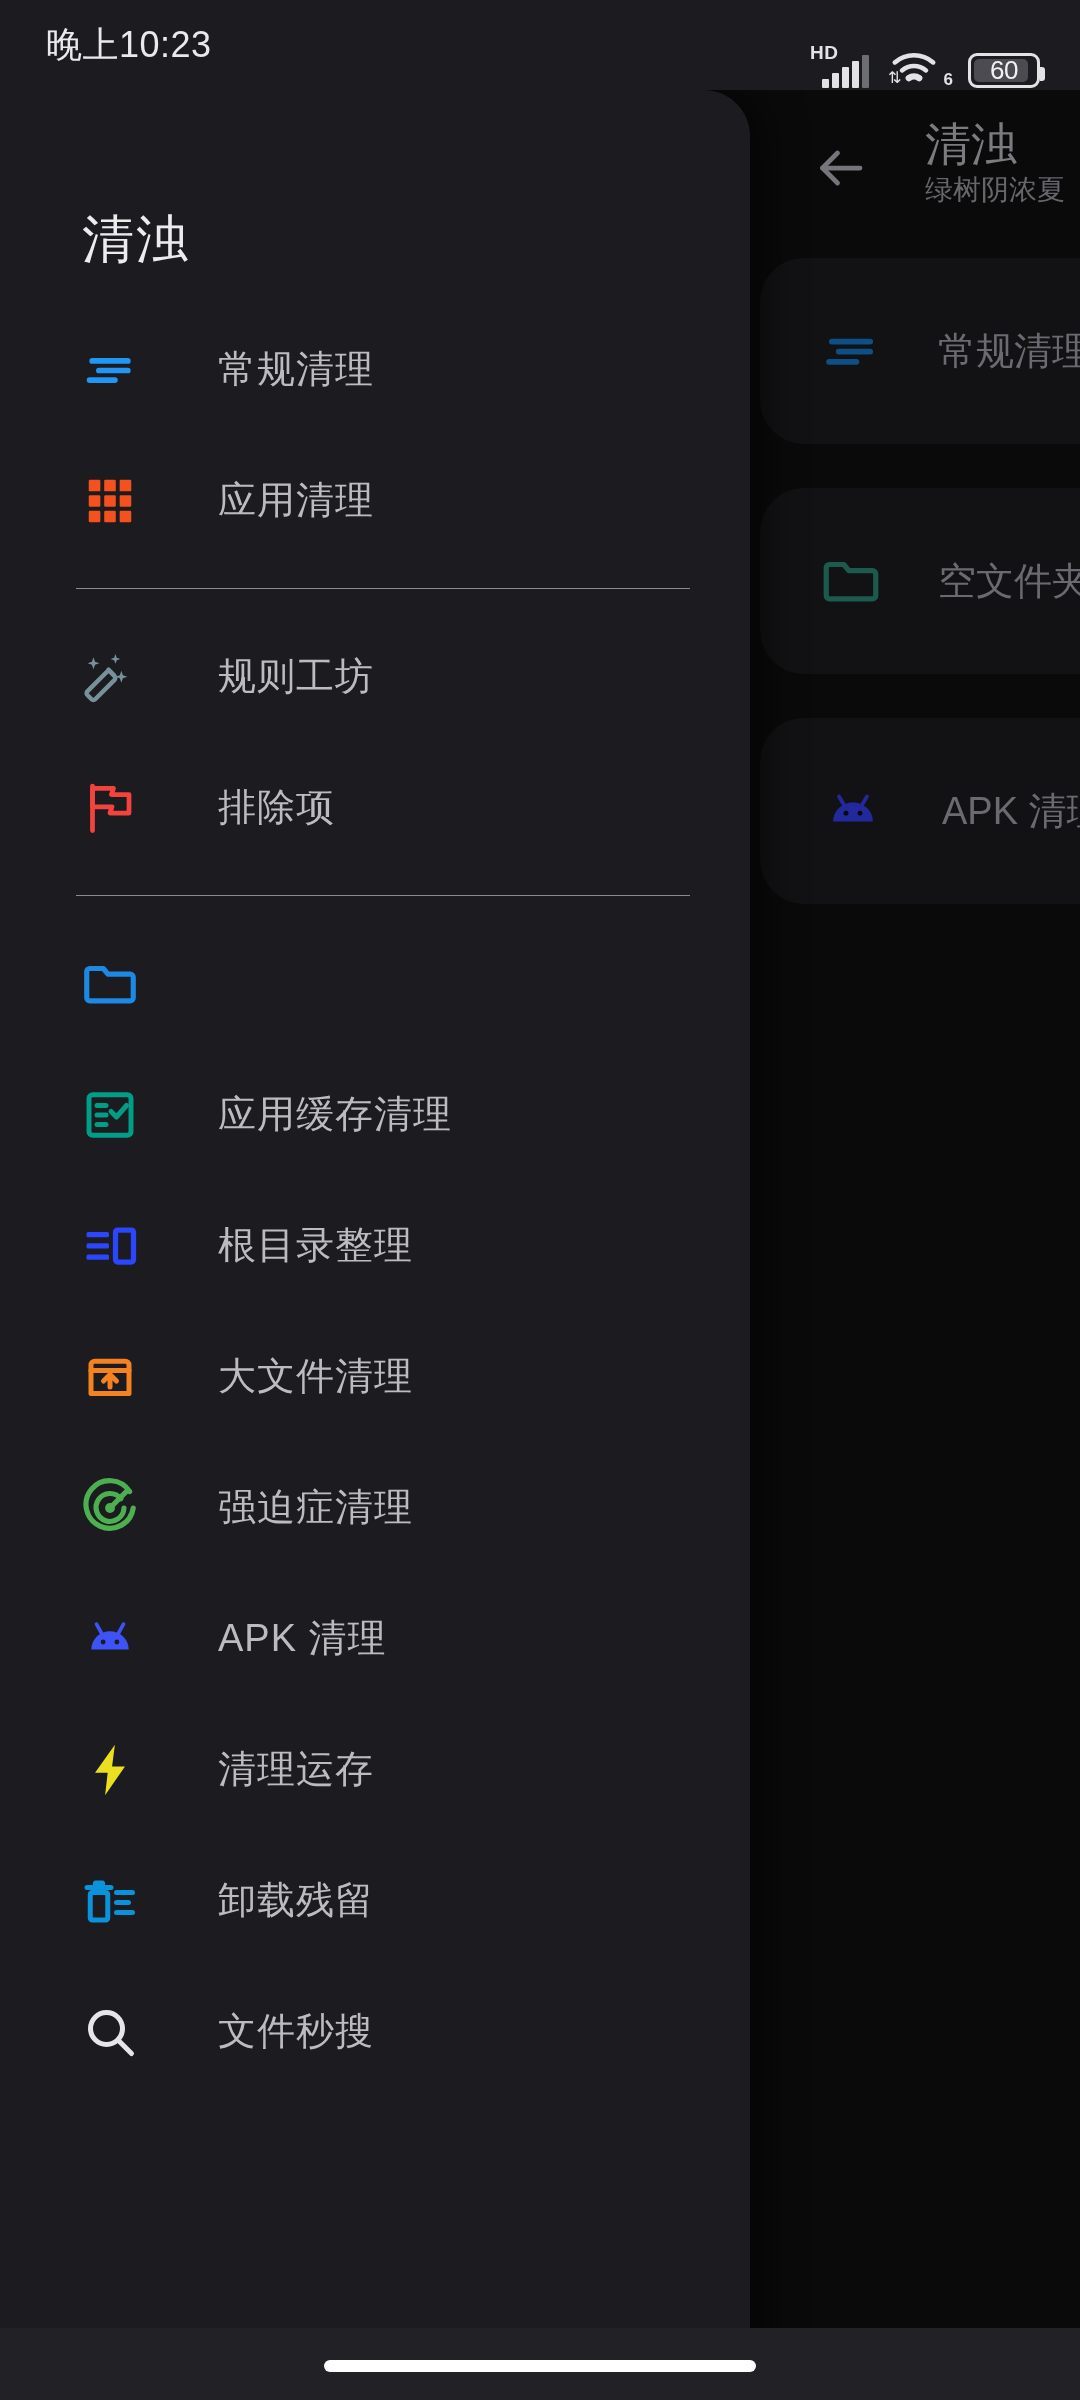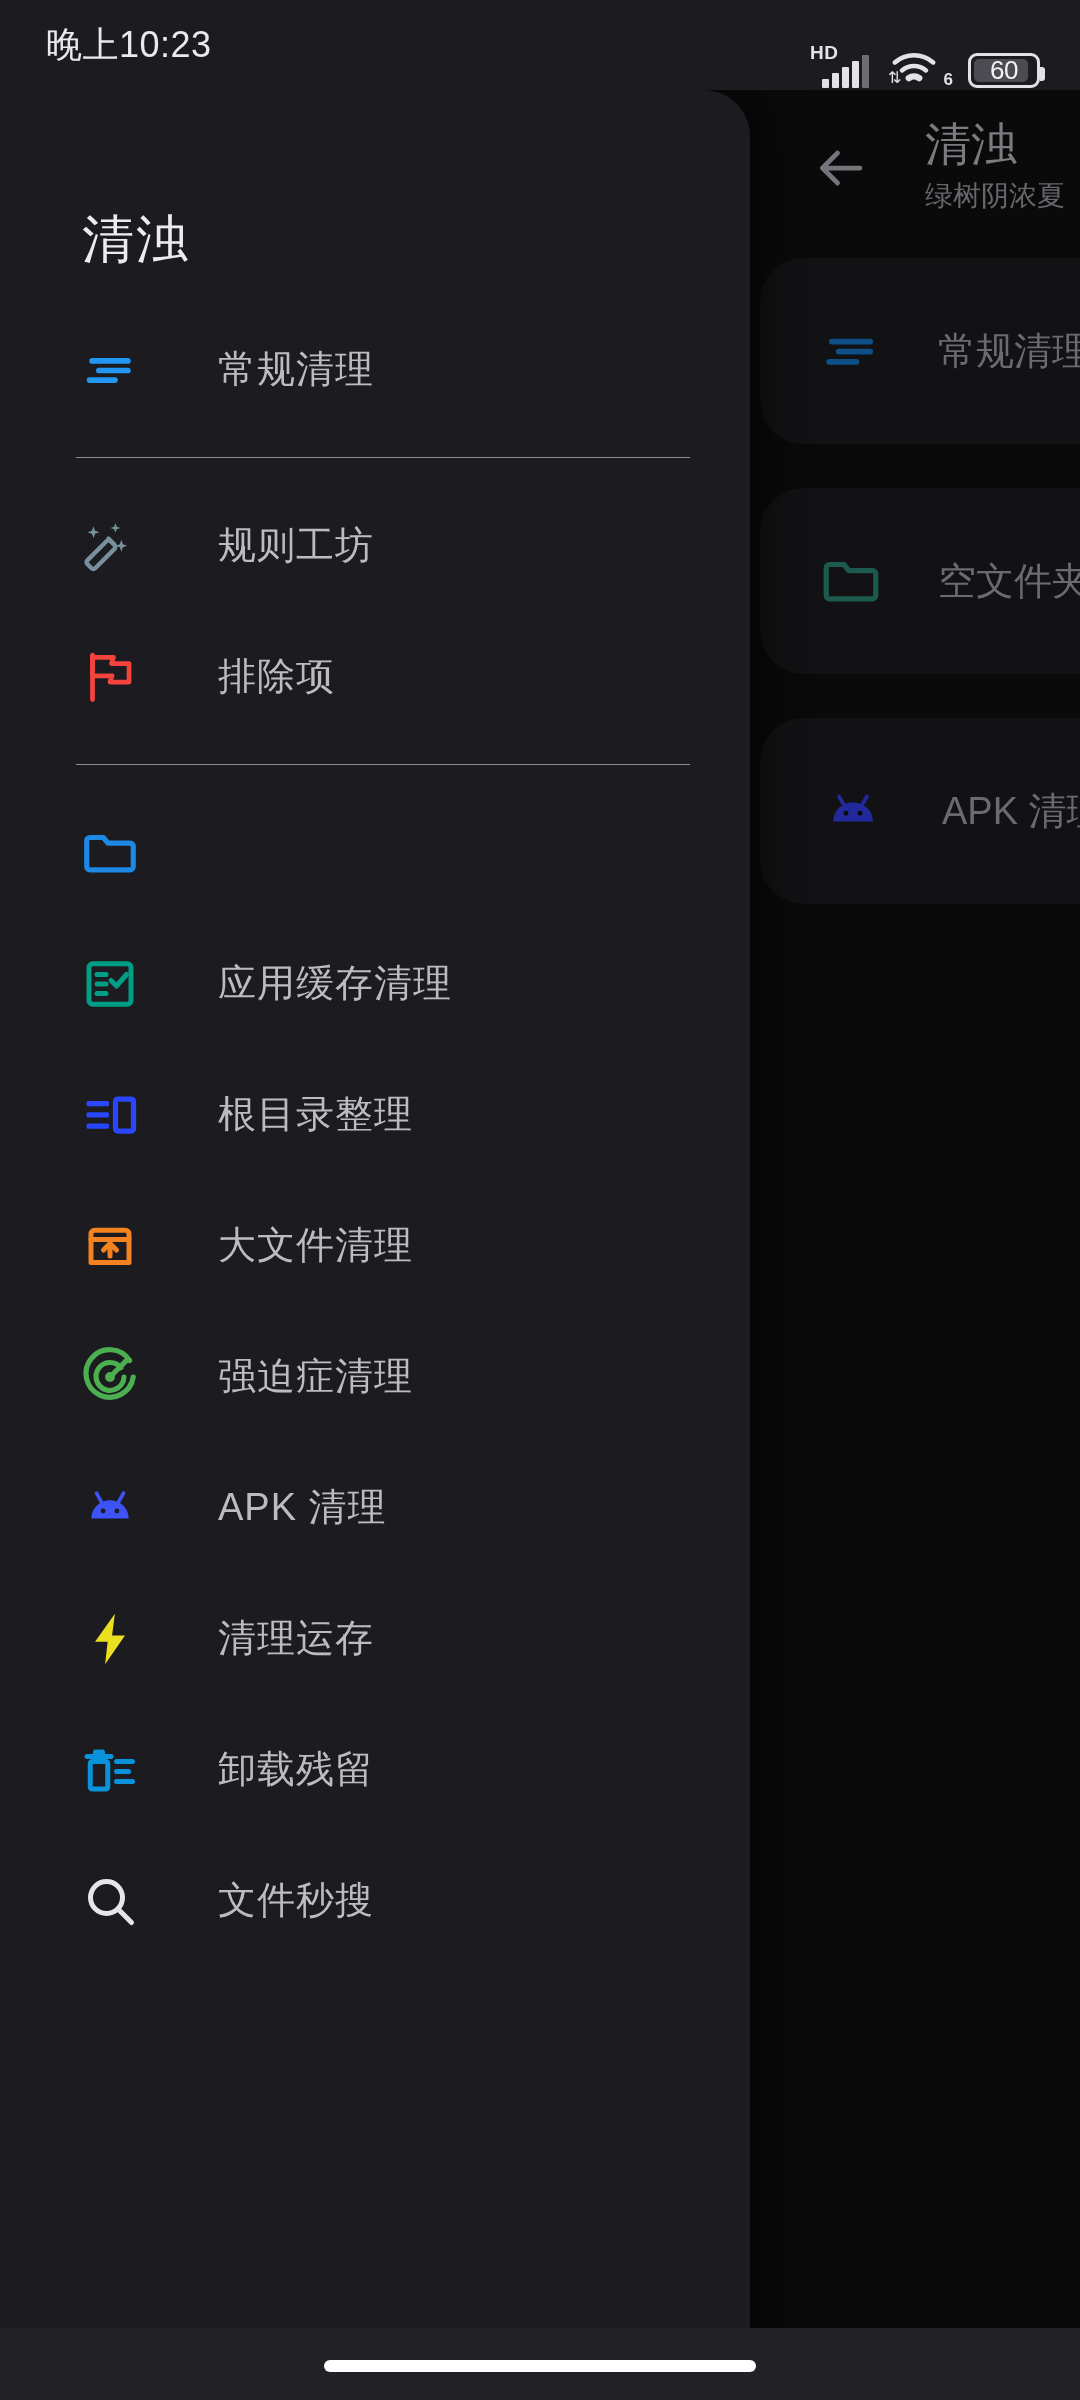--- a/index.html
+++ b/index.html
@@ -66,21 +66,21 @@
   #bg-page {
     position:absolute; top:90px; left:0; width:1080px; height:2310px;
     background:#0a0a0b; z-index:5;
   }
   #bg-back {
     position:absolute; left:810px; top:48px;
     width:60px; height:60px;
   }
   #bg-titles { position:absolute; left:925px; top:28px; }
   #bg-title { font-size:46px; color:#7b7b80; line-height:1.15; }
-  #bg-subtitle { font-size:28px; color:#66666b; margin-top:6px; white-space:nowrap; }
+  #bg-subtitle { font-size:28px; color:#66666b; white-space:nowrap; }
 
   .bg-card {
     position:absolute; left:760px; width:420px;
     background:#121214; border-radius:44px;
     display:flex; align-items:center; padding-left:58px;
   }
   .bg-card-label {
     margin-left:54px; font-size:38px; color:#6a6a70; white-space:nowrap;
   }
 
@@ -188,20 +188,38 @@
         <span class="nav-icon">
           <svg width="62" height="62" viewBox="0 0 24 24">
             <rect x="4" y="7.4" width="16" height="2.2" rx="1.1" fill="#2196f3"></rect>
             <rect x="6.6" y="11.1" width="13.4" height="2.2" rx="1.1" fill="#2196f3"></rect>
             <rect x="3" y="14.8" width="12" height="2.2" rx="1.1" fill="#2196f3"></rect>
           </svg>
         </span>
         <span class="nav-label">常规清理</span>
       </div>
 
+      <div class="nav-item">
+        <span class="nav-icon">
+          <svg width="58" height="58" viewBox="0 0 24 24">
+            <g fill="#f4511e">
+              <rect x="3.2" y="3.2" width="4.8" height="4.8" rx="0.5"></rect>
+              <rect x="9.6" y="3.2" width="4.8" height="4.8" rx="0.5"></rect>
+              <rect x="16" y="3.2" width="4.8" height="4.8" rx="0.5"></rect>
+              <rect x="3.2" y="9.6" width="4.8" height="4.8" rx="0.5"></rect>
+              <rect x="9.6" y="9.6" width="4.8" height="4.8" rx="0.5"></rect>
+              <rect x="16" y="9.6" width="4.8" height="4.8" rx="0.5"></rect>
+              <rect x="3.2" y="16" width="4.8" height="4.8" rx="0.5"></rect>
+              <rect x="9.6" y="16" width="4.8" height="4.8" rx="0.5"></rect>
+              <rect x="16" y="16" width="4.8" height="4.8" rx="0.5"></rect>
+            </g>
+          </svg>
+        </span>
+        <span class="nav-label">应用清理</span>
+      </div>
 
       <div class="divider"></div>
 
 
       <div class="nav-item">
         <span class="nav-icon">
           <svg width="62" height="62" viewBox="0 0 24 24" stroke="#78909c" fill="none" stroke-width="1.7" stroke-linecap="round" stroke-linejoin="round">
             <rect x="2.2" y="13.2" width="12.6" height="4.3" rx="1" transform="rotate(-45 8.5 15.35)"></rect>
             <line x1="11.4" y1="9.1" x2="13.6" y2="11.3"></line>
             <path d="M5.6 4.4 L6.2 6.1 L7.9 6.7 L6.2 7.3 L5.6 9 L5 7.3 L3.3 6.7 L5 6.1 Z" fill="#78909c" stroke="none"></path>

